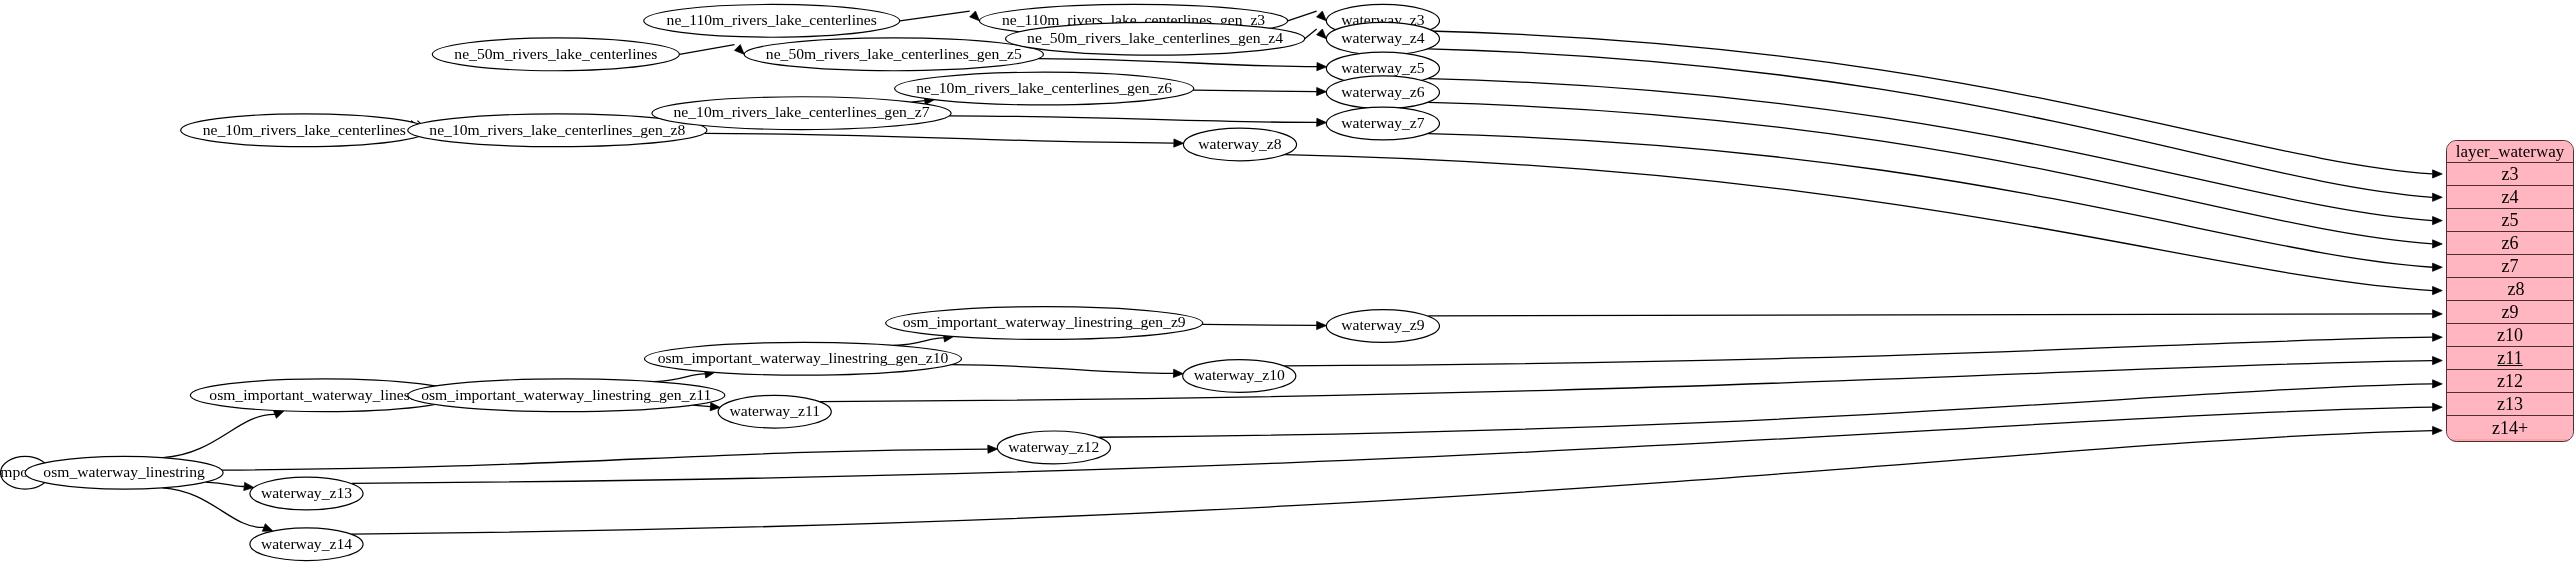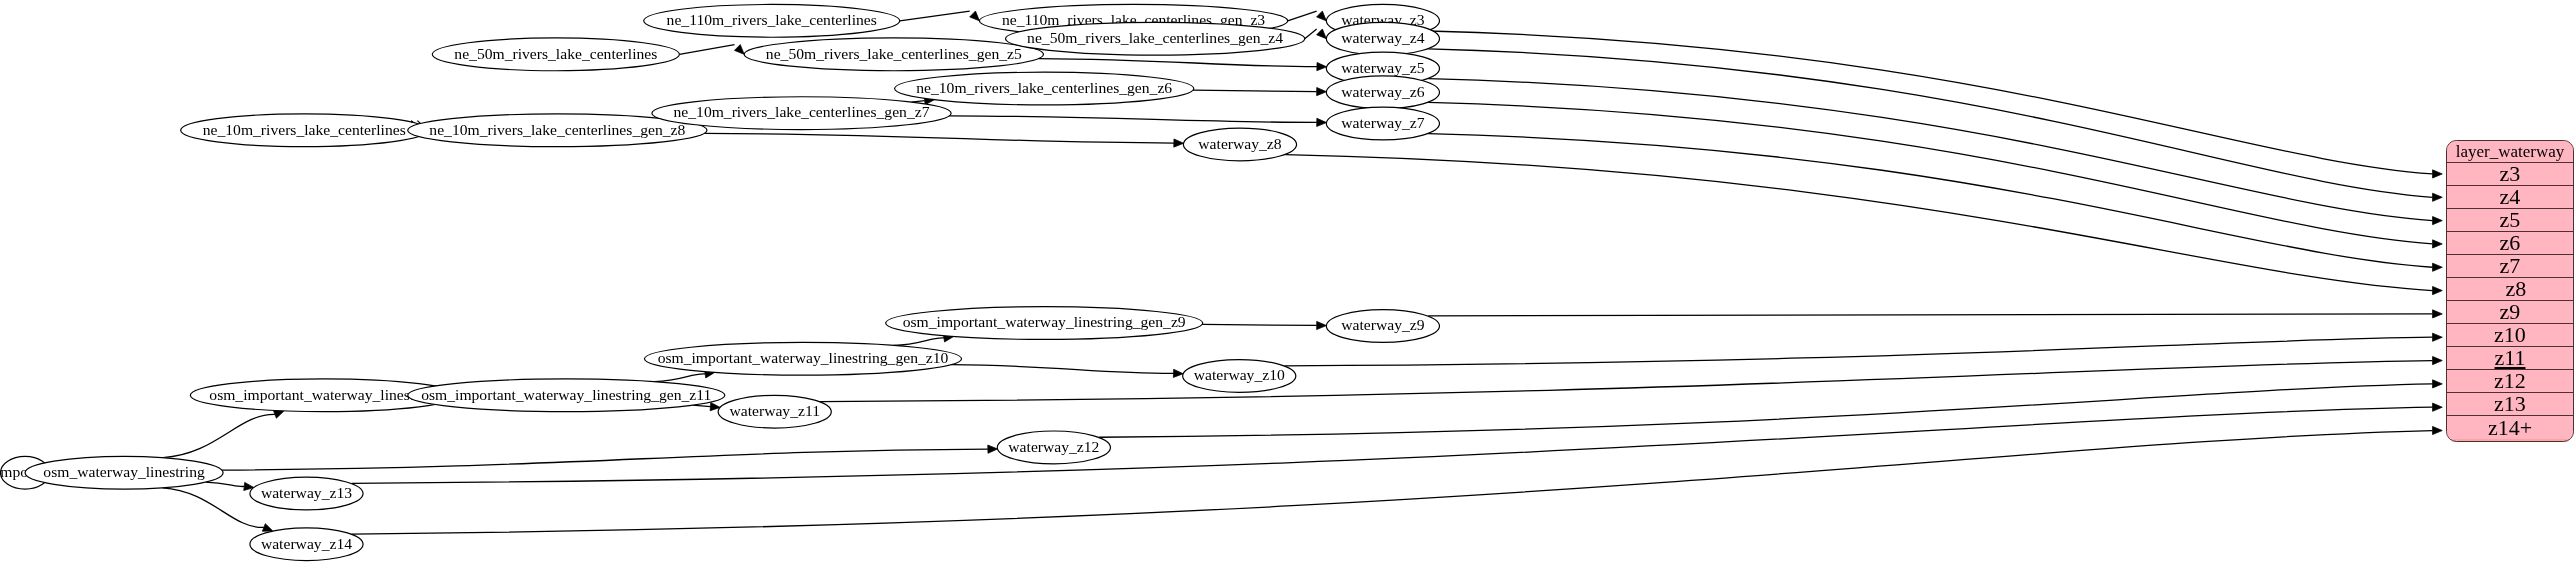--- a/index.html
+++ b/index.html
@@ -70,21 +70,21 @@
     justify-content: center;
     white-space: nowrap;
   }
   .table-row:last-child {
     border-bottom: none;
   }
   .table-header {
     font-size: 17px;
   }
   .table-cell {
-    font-size: 22px;
+    font-size: 18px;
   }
 </style>
 </head>
 <body>
 
 <div id="graph-root">
 
   <svg id="graph-svg" viewBox="0 0 3459 763">
     <g id="edges-layer">
         <g>

